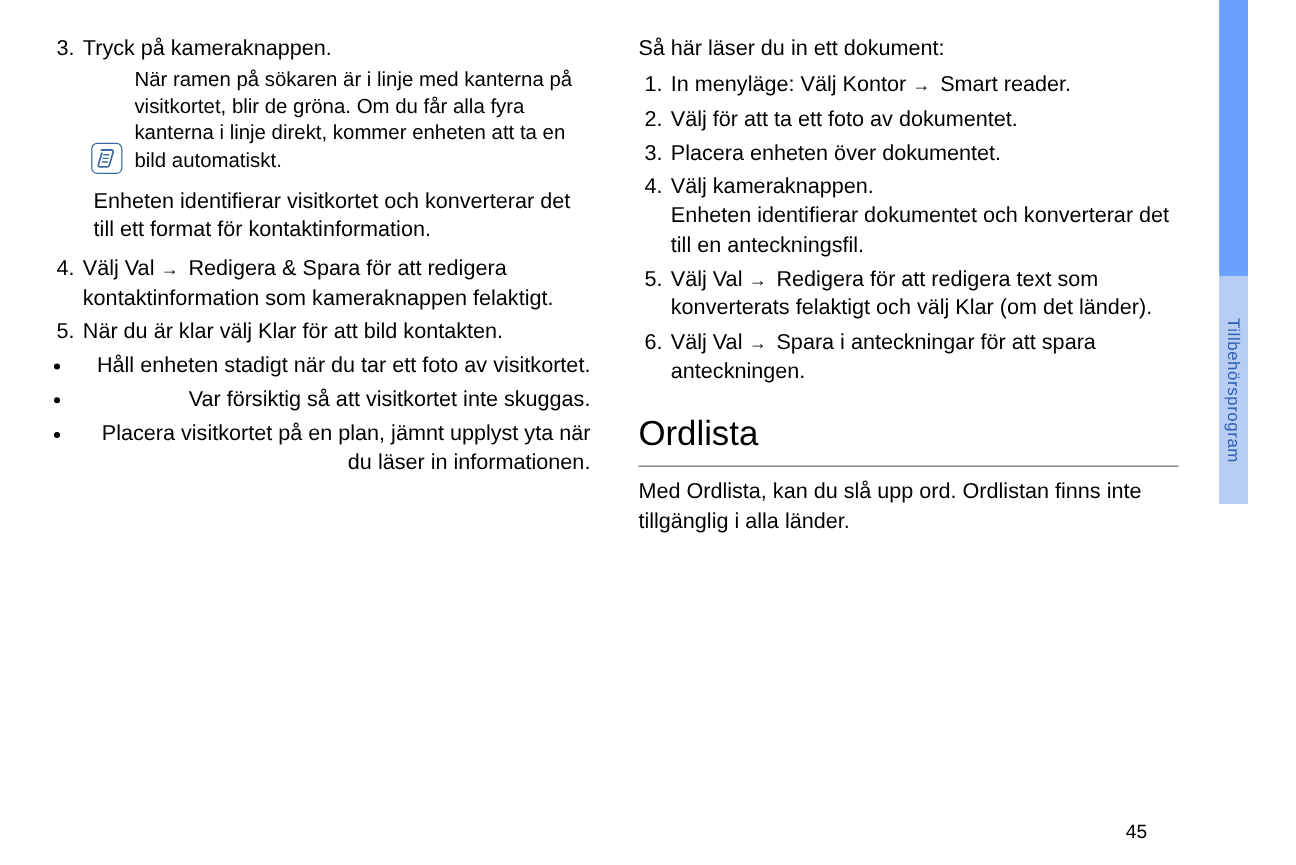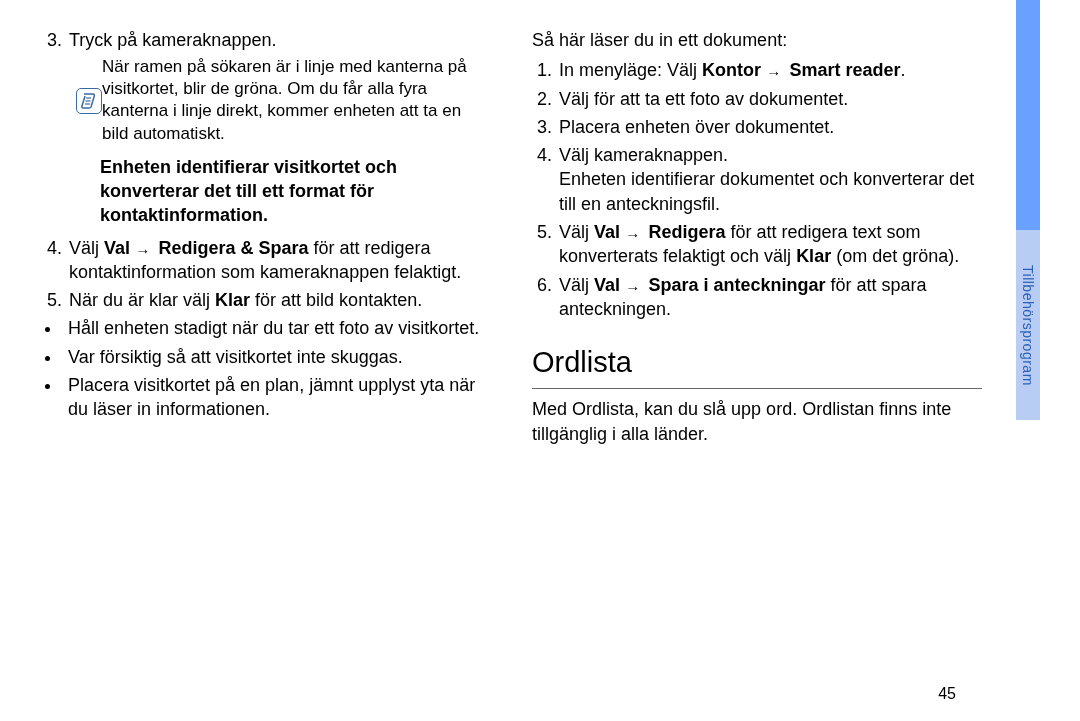--- a/index.html
+++ b/index.html
@@ -43,60 +43,61 @@
     margin-bottom: 4px;
     padding-left: 2px;
   }
   ul {
     padding-left: 20px;
     margin: 4px 0 0 0;
   }
   ul li {
     margin-bottom: 4px;
     padding-left: 6px;
+    text-align: right;
   }
   .note-row {
     display: flex;
-    align-items: center;
+    align-items: flex-end;
+    gap: 10px;
     margin: 4px 0 10px 34px;
   }
   .note-icon {
     width: 26px;
     height: 26px;
     border: 1.5px solid #3a6aa0;
     border-radius: 5px;
     display: flex;
     align-items: center;
     justify-content: center;
     flex-shrink: 0;
     box-sizing: border-box;
     margin-top: 2px;
   }
   .note-icon svg { display:block; }
   .note-text {
     font-size: 17px;
     line-height: 1.3;
   }
   .after-note {
-    margin: 8px 0 8px 58px;
-    font-weight: bold;
+    margin: 8px 0 8px 36px;
   }
   .subhead {
     font-size: 19px;
     font-weight: normal;
     margin: 18px 0 6px 0;
   }
   .section-title {
     font-size: 29px;
     font-weight: 300;
     border-bottom: 1px solid #666;
     padding-bottom: 6px;
     margin: 22px 0 8px 0;
   }
-  .b { font-weight: bold; }
+  .b { font-weight: normal; }
   .plain-p { margin: 0 0 6px 0; }
   .arrow {
     letter-spacing: -1px;
     font-size: 15px;
     margin: 0 6px 0 2px;
   }
   .page-num {
     position: absolute;
     bottom: 18px;
     right: 124px;
@@ -177,21 +178,21 @@
         <li>
           <span>In menyläge: Välj </span><span class="b">Kontor</span><span class="arrow"> → </span><span class="b">Smart reader</span><span>.</span>
         </li>
         <li>Välj     för att ta ett foto av dokumentet.</li>
         <li>Placera enheten över dokumentet.</li>
         <li>
           <span>Välj kameraknappen.</span><br>
           <span>Enheten identifierar dokumentet och konverterar det till en anteckningsfil.</span>
         </li>
         <li>
-          <span>Välj </span><span class="b">Val</span><span class="arrow"> → </span><span class="b">Redigera</span><span> för att redigera text som konverterats felaktigt och välj </span><span class="b">Klar</span><span> (om det gröna).</span>
+          <span>Välj </span><span class="b">Val</span><span class="arrow"> → </span><span class="b">Redigera</span><span> för att redigera text som konverterats felaktigt och välj </span><span class="b">Klar</span><span> (om det länder).</span>
         </li>
         <li>
           <span>Välj </span><span class="b">Val</span><span class="arrow"> → </span><span class="b">Spara i anteckningar</span><span> för att spara anteckningen.</span>
         </li>
       </ol>
 
       <div class="section-title">Ordlista</div>
       <p class="plain-p">Med Ordlista, kan du slå upp ord. Ordlistan finns inte tillgänglig i alla länder.</p>
     </div>
 

